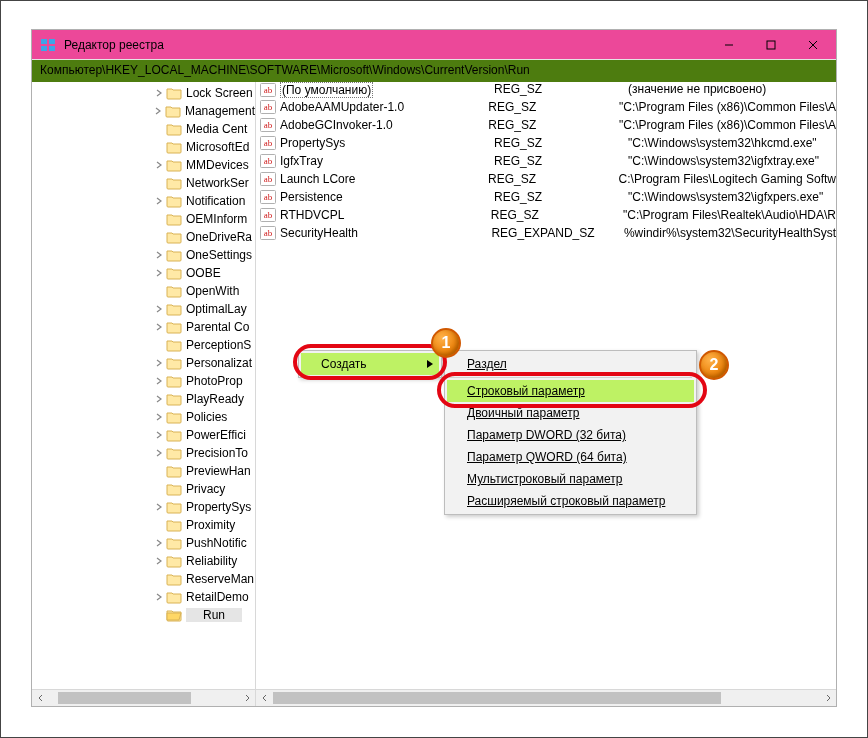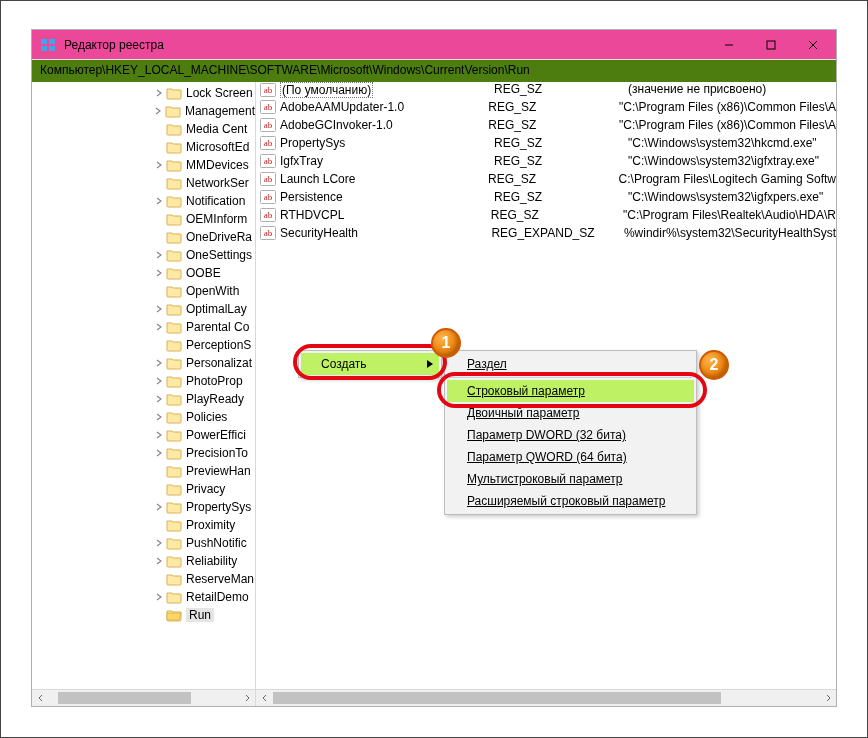--- a/index.html
+++ b/index.html
@@ -86,21 +86,21 @@
   }
   .expander svg { width: 8px; height: 8px; }
   .folder-icon {
     width: 16px; height: 14px; margin: 0 4px 0 0;
     display:inline-block;
   }
   .folder-icon.closed svg, .folder-icon.open svg { width:16px; height:14px; }
   .tree-label { font-size: 12px; }
   .tree-row.selected .tree-label {
     background: #e5e5e5;
-    padding: 0 3px;
+    padding: 0 17px;
   }
   .scrollbar-h, .list-scrollbar-h {
     height: 17px;
     background: #f0f0f0;
     border-top: 1px solid #d8d8d8;
     position: relative;
     display: flex; align-items:center;
   }
   .sb-btn {
     width: 17px; height: 16px; display:flex; align-items:center; justify-content:center;

